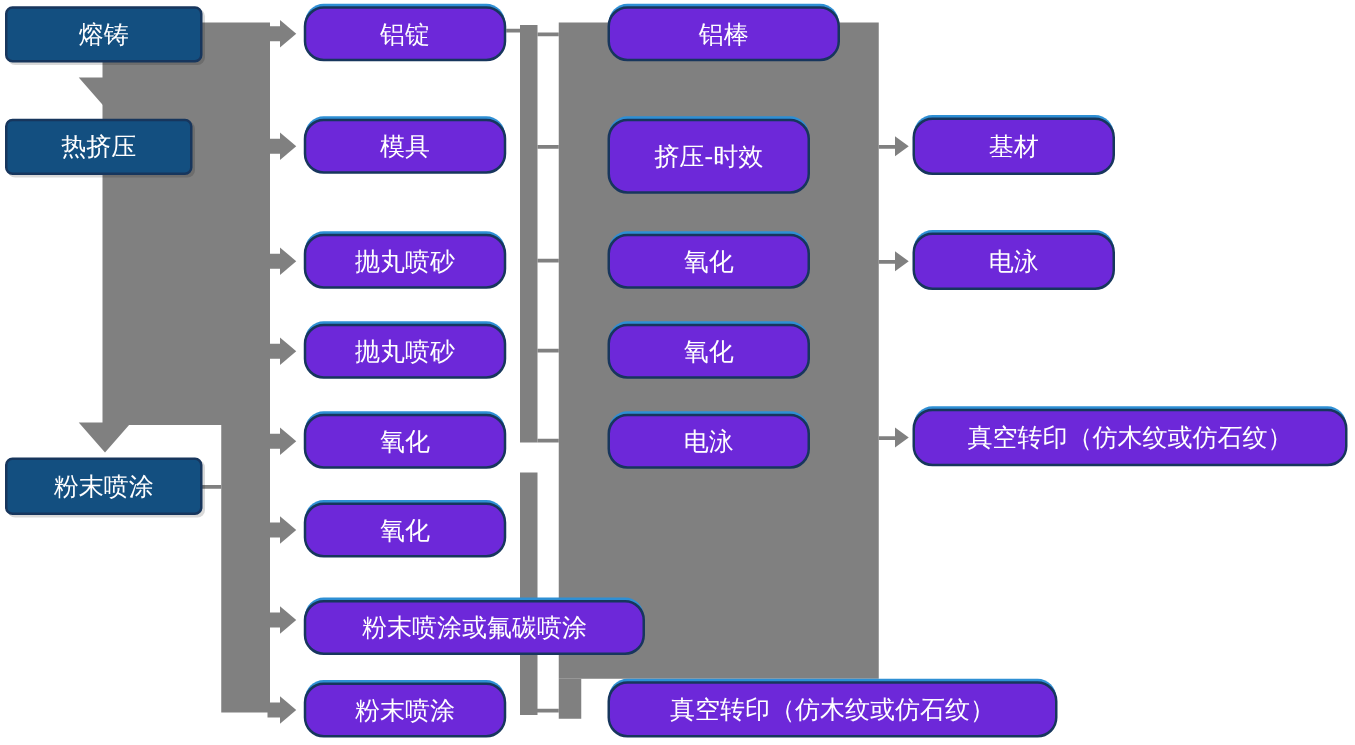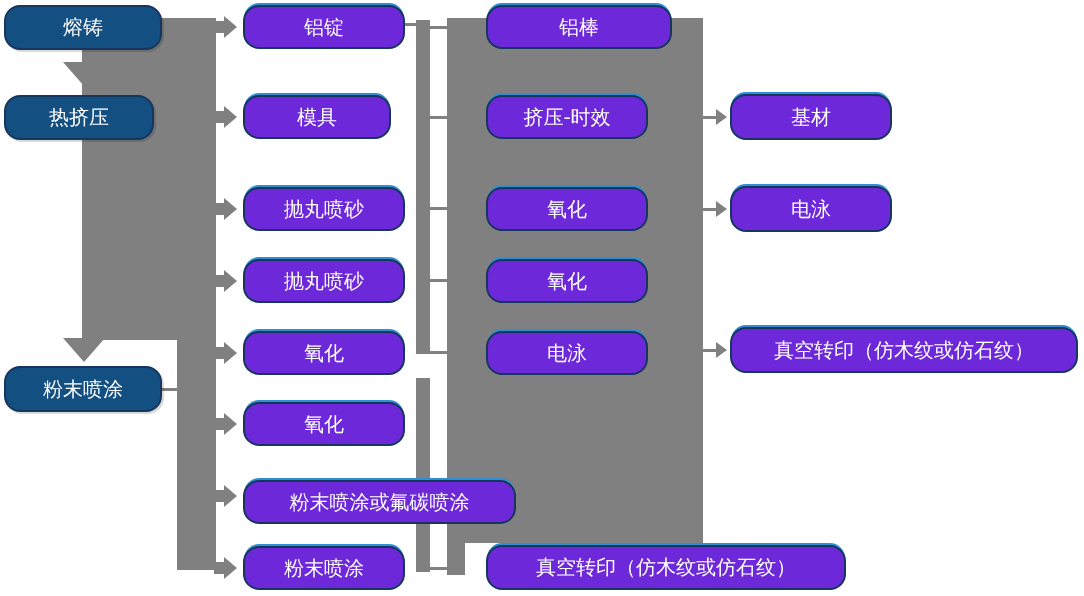--- a/index.html
+++ b/index.html
@@ -20,21 +20,21 @@
     border-radius:16px;
     color:#ffffff;
     font-size:20px;
     font-weight:500;
     white-space:nowrap;
     z-index:2;
     box-shadow:0 -3px 0 -1px #2E8FD4;
   }
   .node.dark{
     background:#134F80;
-    border-radius:16px;
+    border-radius:6px;
     box-shadow:2px 2px 0 0 rgba(0,0,0,0.15);
   }
   
   .c{position:absolute;background:#808080;z-index:1;}
   .tri-d{position:absolute;width:0;height:0;
     border-left:21px solid transparent;border-right:21px solid transparent;
     border-top:24px solid #808080;z-index:1;}
   .tri-r{position:absolute;width:0;height:0;
     border-top:11px solid transparent;border-bottom:11px solid transparent;
     border-left:13px solid #808080;z-index:1;}
@@ -98,30 +98,30 @@
   <div class="tri-r-sm" style="left:716px;top:201px;"></div>
 
   <div class="c" style="left:703px;top:349px;width:13px;height:3px;"></div>
   <div class="tri-r-sm" style="left:716px;top:342px;"></div>
 
   <div class="node dark" style="left:4px;top:5px;width:158px;height:45px;">熔铸</div>
   <div class="node dark" style="left:4px;top:95px;width:150px;height:45px;">热挤压</div>
   <div class="node dark" style="left:4px;top:366px;width:158px;height:46px;">粉末喷涂</div>
 
   <div class="node" style="left:243px;top:5px;width:162px;height:44px;">铝锭</div>
-  <div class="node" style="left:243px;top:95px;width:148px;height:44px;text-align:right;">模具</div>
+  <div class="node" style="left:243px;top:95px;width:162px;height:44px;text-align:right;">模具</div>
   <div class="node" style="left:243px;top:187px;width:162px;height:44px;">抛丸喷砂</div>
   <div class="node" style="left:243px;top:259px;width:162px;height:44px;">抛丸喷砂</div>
   <div class="node" style="left:243px;top:331px;width:162px;height:44px;">氧化</div>
   <div class="node" style="left:243px;top:402px;width:162px;height:44px;">氧化</div>
   <div class="node" style="left:243px;top:480px;width:273px;height:44px;">粉末喷涂或氟碳喷涂</div>
   <div class="node" style="left:243px;top:546px;width:162px;height:44px;">粉末喷涂</div>
 
   <div class="node" style="left:486px;top:5px;width:186px;height:44px;">铝棒</div>
-  <div class="node" style="left:486px;top:95px;width:162px;height:44px;">挤压-时效</div>
+  <div class="node" style="left:486px;top:95px;width:162px;height:60px;">挤压-时效</div>
   <div class="node" style="left:486px;top:187px;width:162px;height:44px;">氧化</div>
   <div class="node" style="left:486px;top:259px;width:162px;height:44px;">氧化</div>
   <div class="node" style="left:486px;top:331px;width:162px;height:44px;">电泳</div>
   <div class="node" style="left:486px;top:545px;width:360px;height:45px;">真空转印（仿木纹或仿石纹）</div>
 
   <div class="node" style="left:730px;top:94px;width:162px;height:46px;">基材</div>
   <div class="node" style="left:730px;top:186px;width:162px;height:46px;">电泳</div>
   <div class="node" style="left:730px;top:327px;width:348px;height:46px;">真空转印（仿木纹或仿石纹）</div>
 
 </div>

